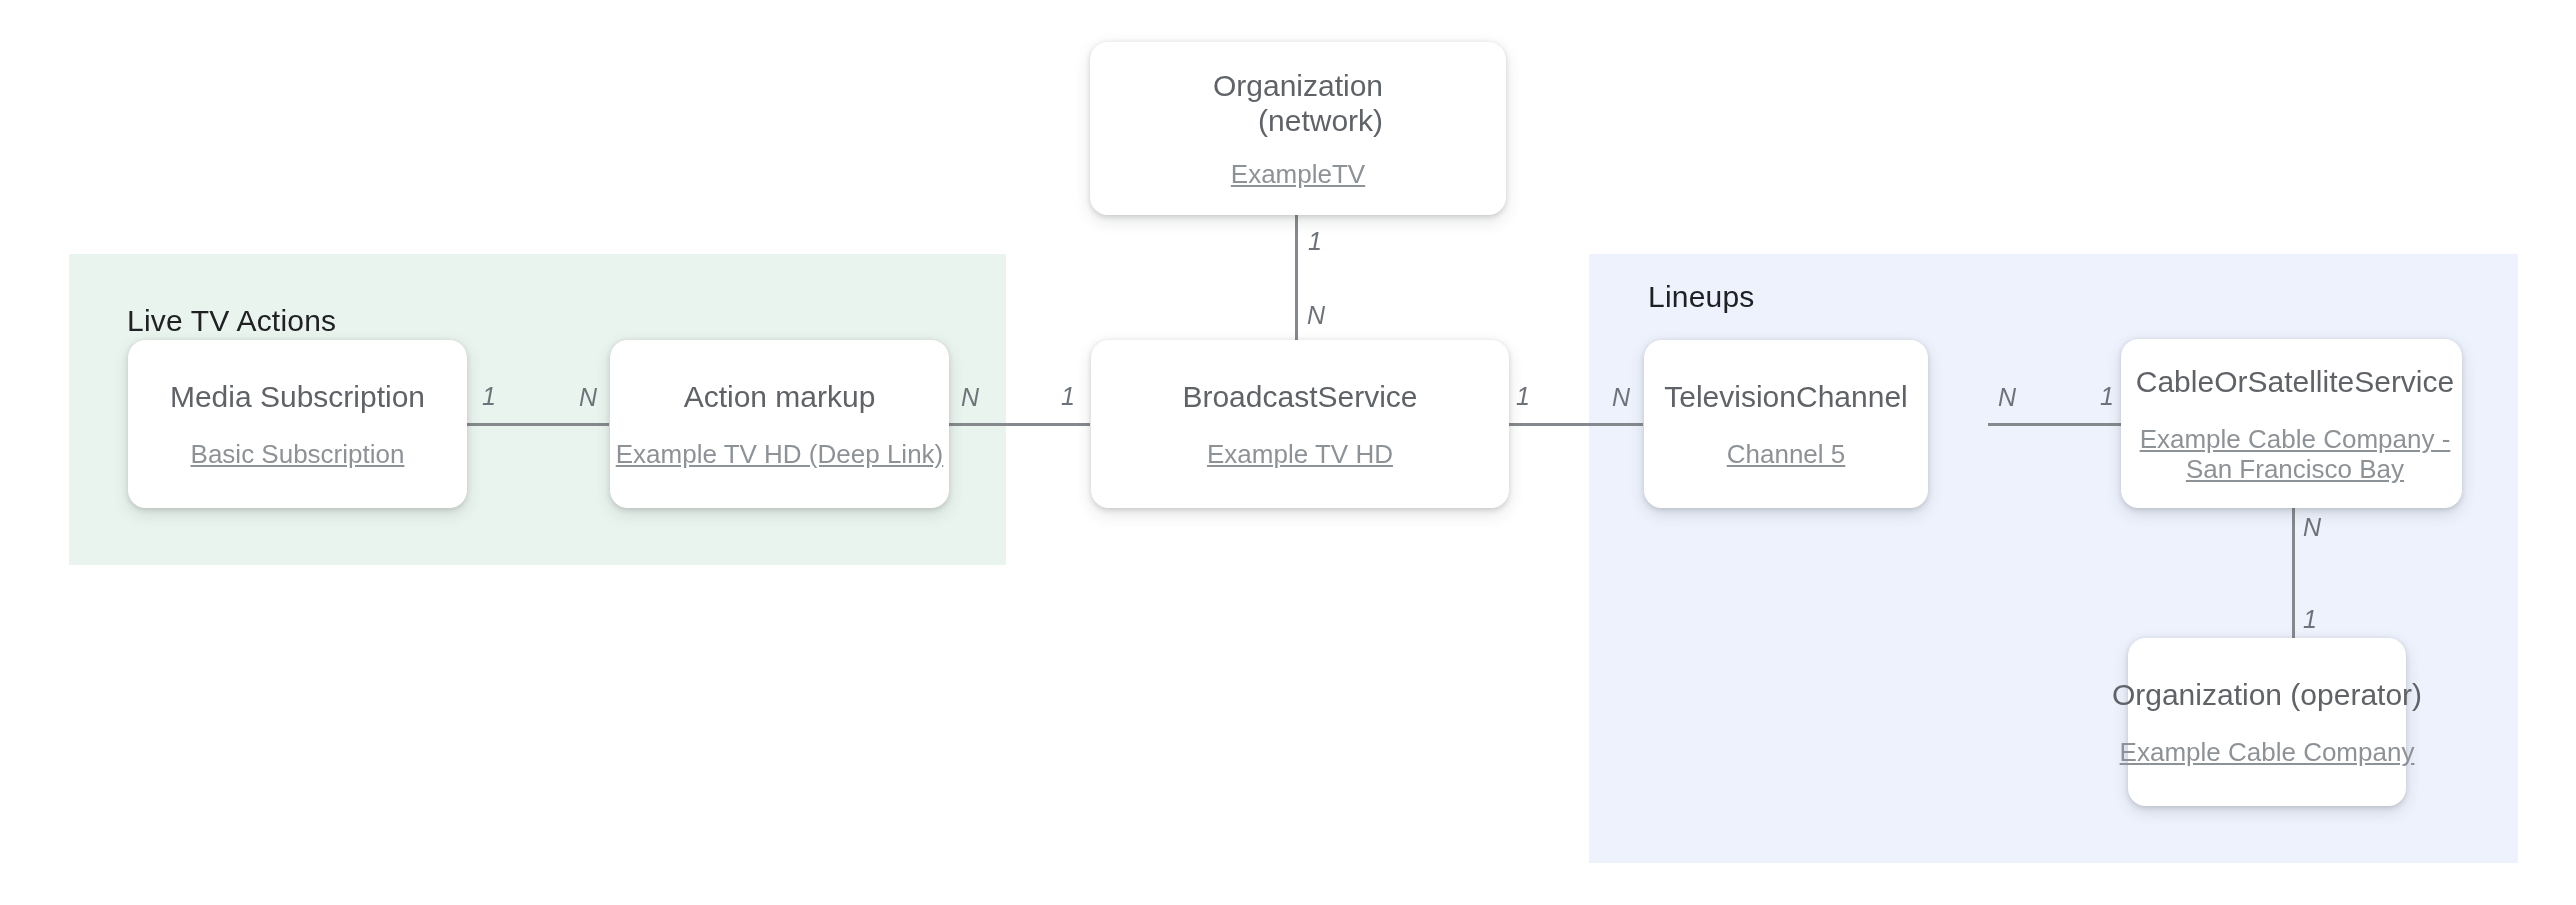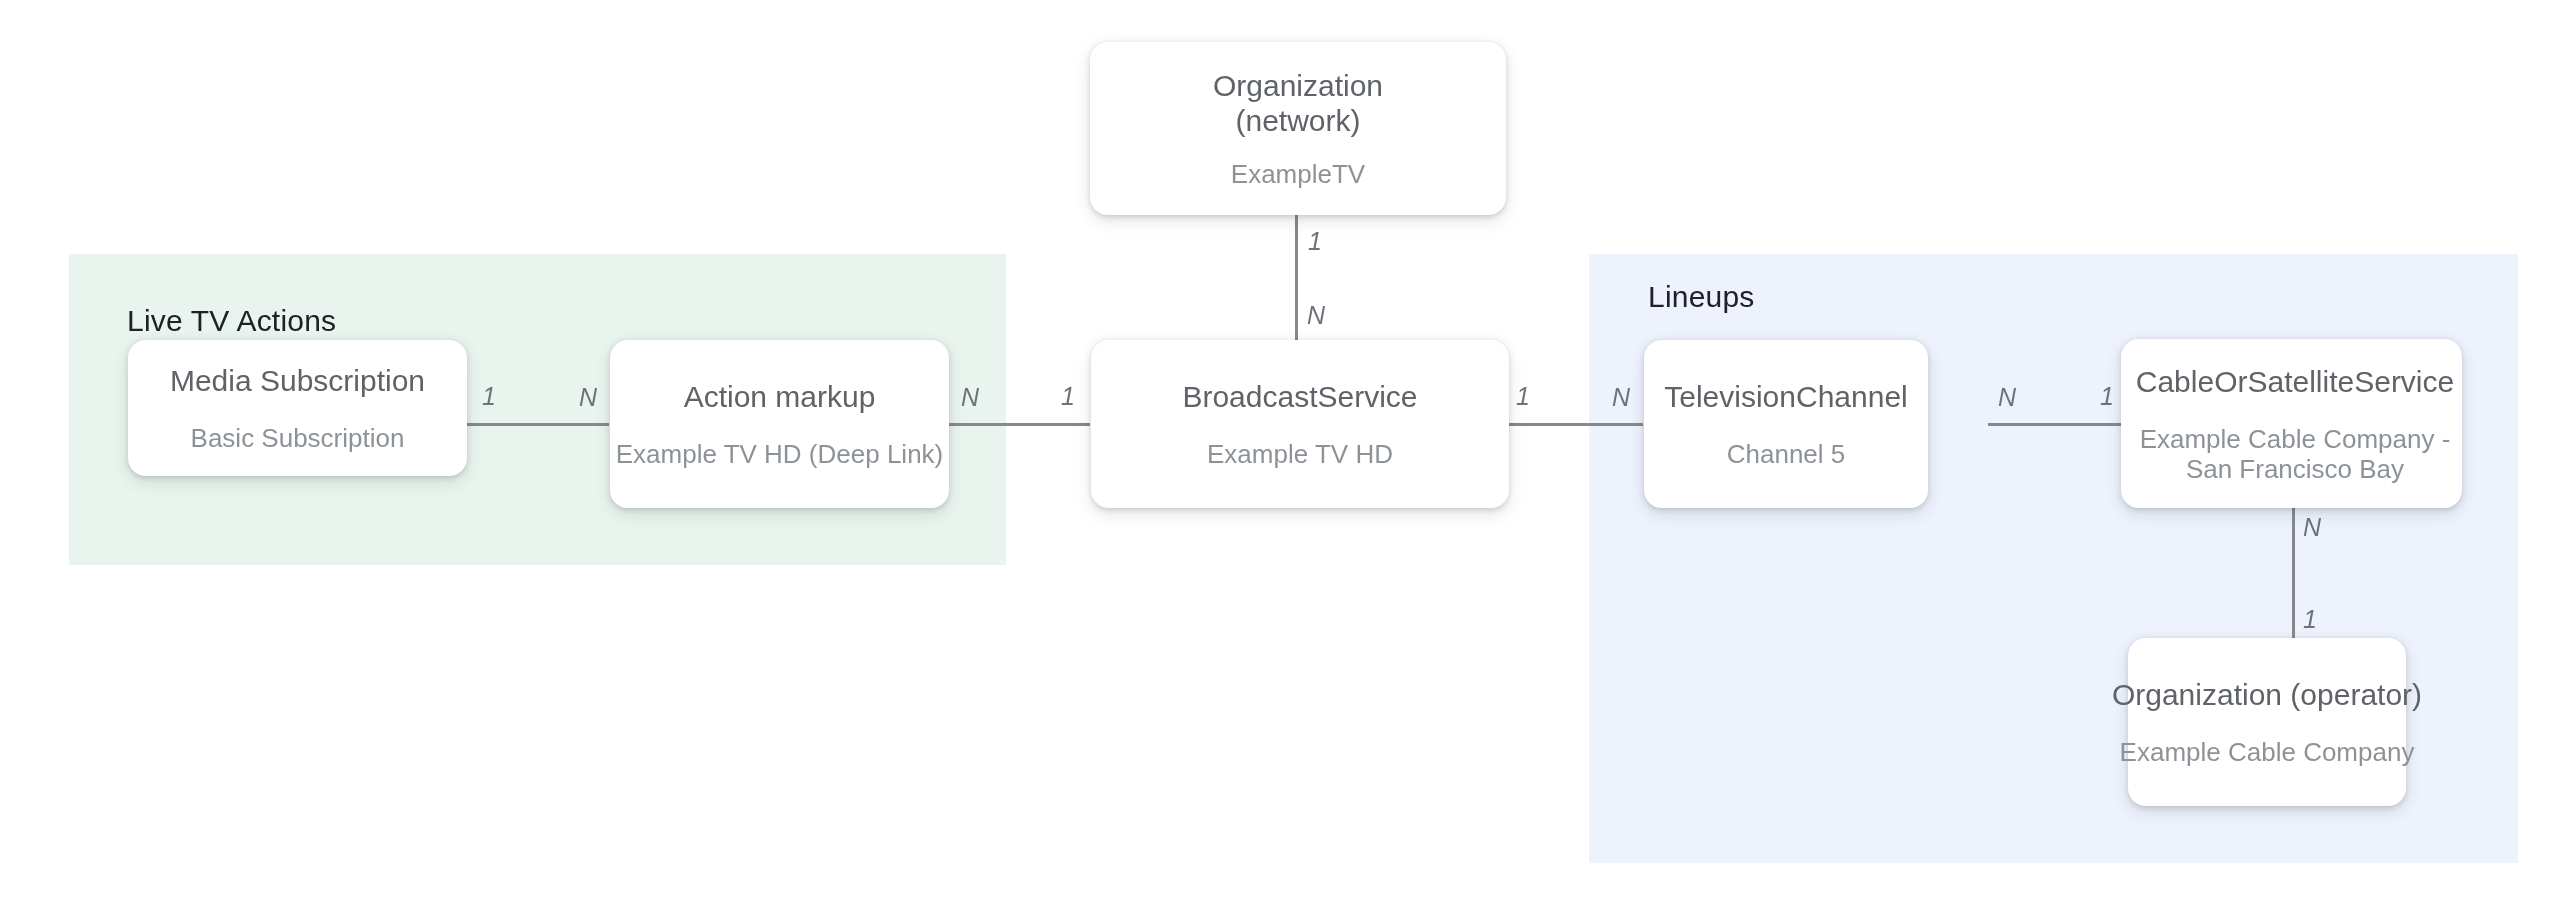--- a/index.html
+++ b/index.html
@@ -22,25 +22,25 @@
   .region-lineups{left:1589px;top:254px;width:929px;height:609px;background:var(--region-blue);}
   .region-label{position:absolute;font-size:30px;line-height:32px;color:var(--section-label);
     letter-spacing:0.2px;}
   .lbl-live{left:127px;top:281px;margin-top:24px;}
   .lbl-lineups{left:1648px;top:281px;}
 
   .node{position:absolute;background:var(--card-bg);border-radius:17.7px;
     box-shadow:0 1.8px 5.3px rgba(60,64,67,.18),0 5.3px 16px rgba(60,64,67,.14);
     display:flex;flex-direction:column;align-items:center;justify-content:center;
     gap:25px;text-align:center;}
-  .node-title{font-size:30px;line-height:35px;color:var(--title);white-space:pre;}
-  .node-subtitle{font-size:26px;line-height:30px;color:var(--subtitle);white-space:pre;}
+  .node-title{font-size:30px;line-height:35px;color:var(--title);white-space:pre;text-align:right;}
+  .node-subtitle{font-size:26px;line-height:30px;color:var(--subtitle);white-space:pre;text-decoration:underline;}
 
   .n-org-network{left:1090px;top:42px;width:416px;height:173px;gap:21px;}
-  .n-media-sub{left:128px;top:340px;width:339px;height:136px;}
+  .n-media-sub{left:128px;top:340px;width:339px;height:168px;}
   .n-action-markup{left:610px;top:340px;width:339px;height:168px;}
   .n-broadcast{left:1091px;top:340px;width:418px;height:168px;}
   .n-tv-channel{left:1644px;top:340px;width:284px;height:168px;}
   .n-cable-sat{left:2121px;top:339px;width:341px;height:169px;padding-left:7px;}
   .n-org-operator{left:2128px;top:638px;width:278px;height:168px;}
 
   .line{position:absolute;background:var(--line);}
   .hline{height:2.7px;}
   .vline{width:2.7px;}
   .l-ms-am{left:467px;top:423px;width:142px;}

